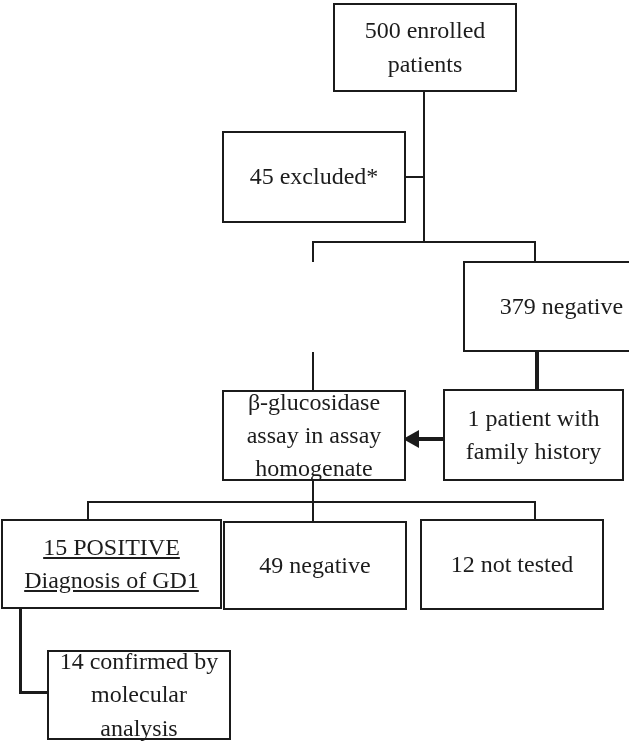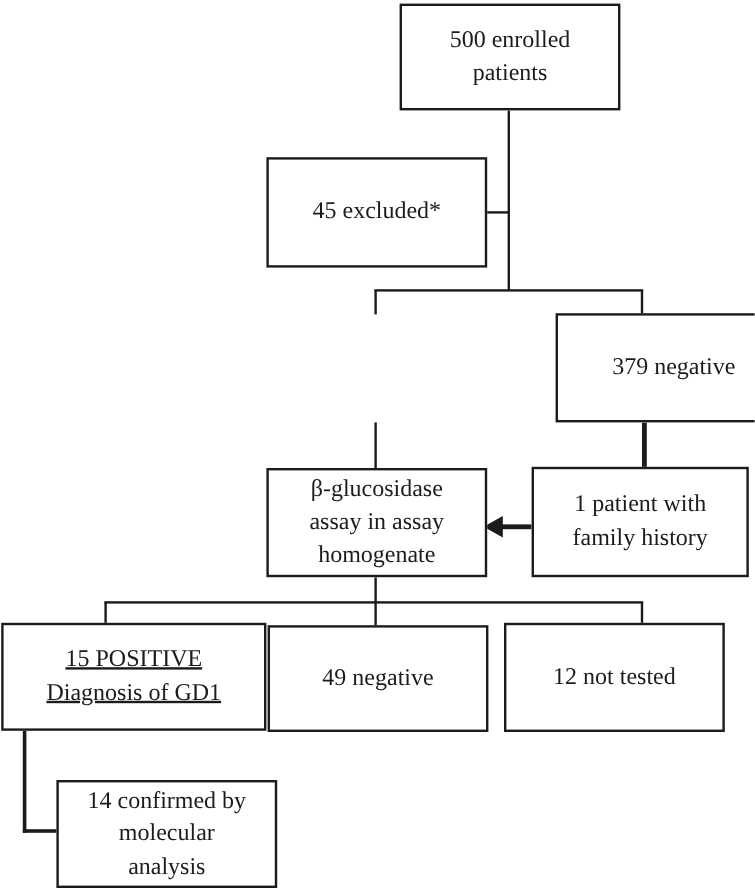--- a/index.html
+++ b/index.html
@@ -17,21 +17,21 @@
   }
   .node {
     position: absolute;
     box-sizing: border-box;
     background: var(--box-bg, #ffffff);
     border: 2px solid var(--line-color, #1b1b1b);
     display: flex;
     align-items: center;
     justify-content: center;
     text-align: center;
-    font-size: 20px;
+    font-size: 24px;
     line-height: 1.38;
     color: var(--text-color, #1c1c1c);
     white-space: pre-line;
     padding: 2px 4px;
   }
   .line {
     position: absolute;
     background: var(--line-color, #1b1b1b);
   }
   .arrowhead-left {

